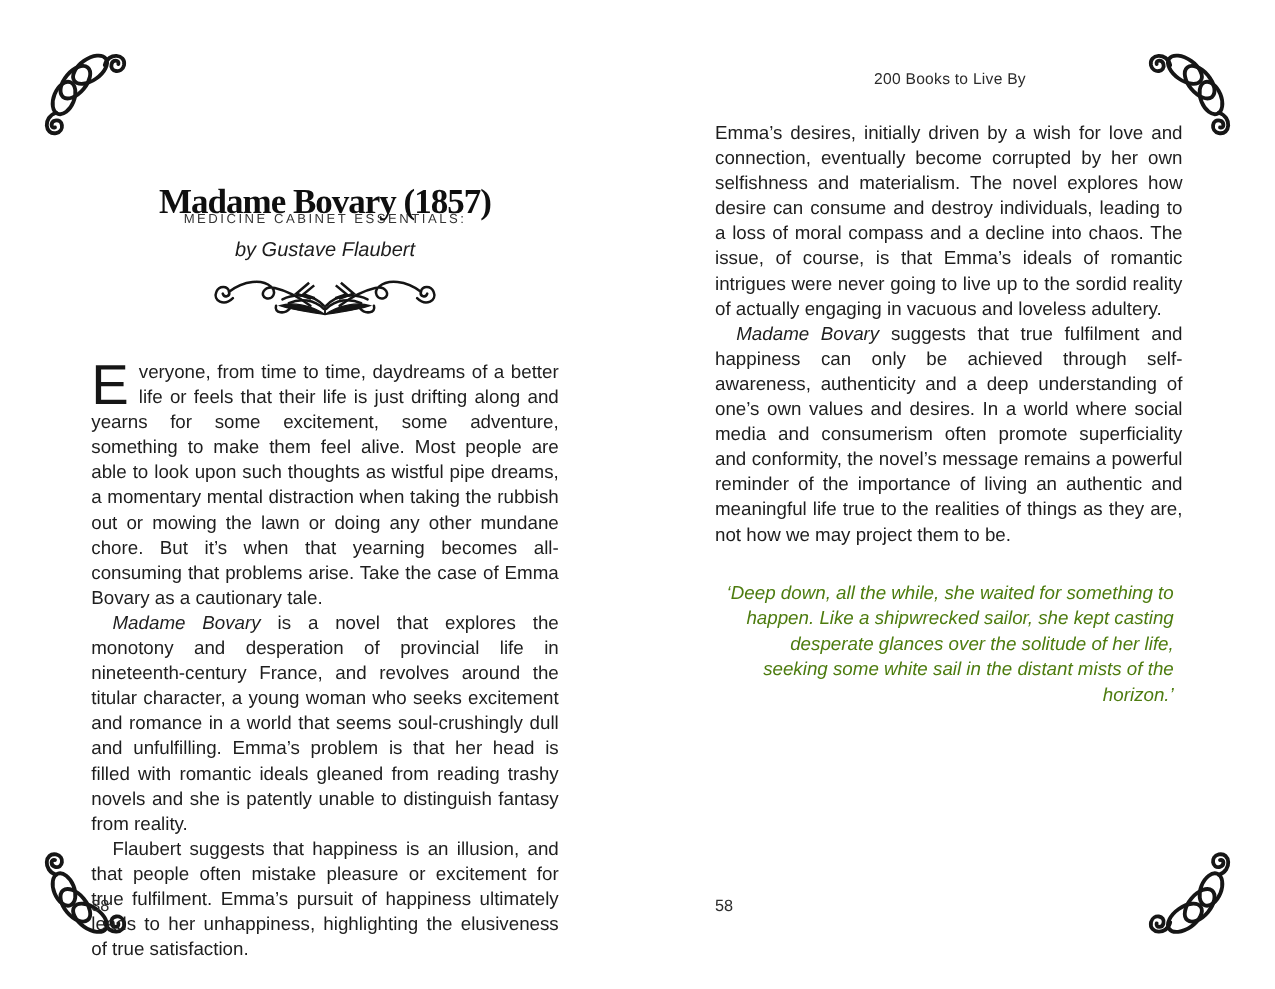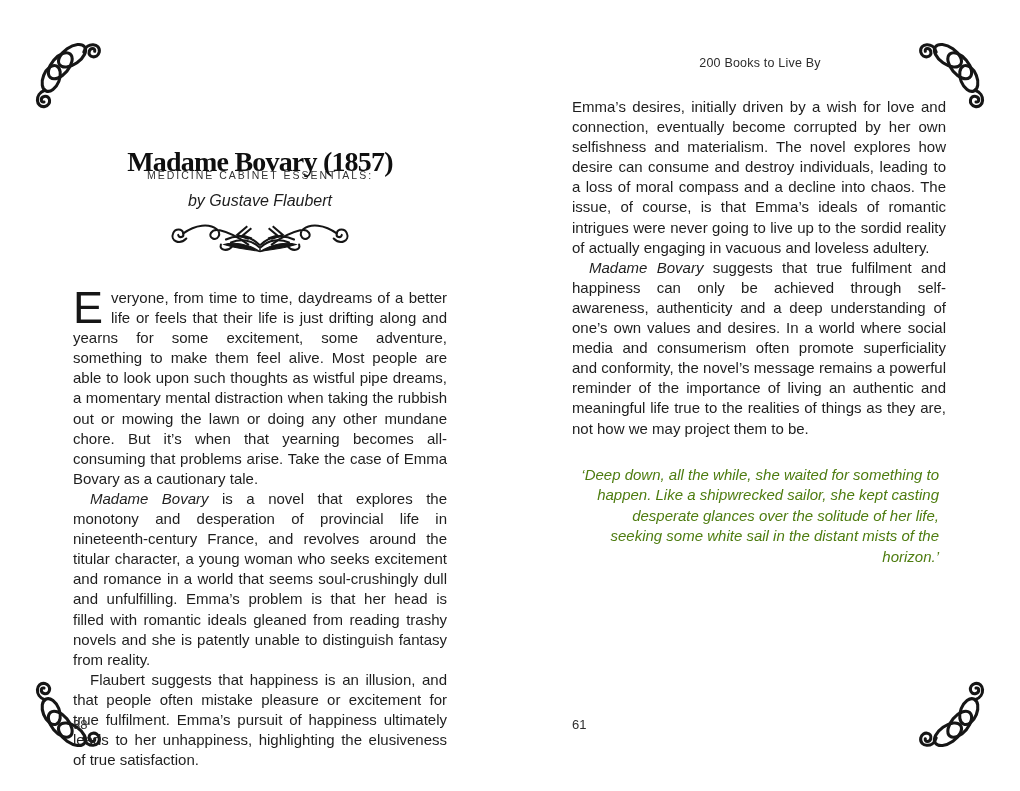--- a/index.html
+++ b/index.html
@@ -113,16 +113,16 @@
     <div class="pagenum">38</div>
   </section>
 
   <section class="page page-right">
     <div class="body">
       <p><span>Emma’s desires, initially driven by a wish for love and connection, eventually become corrupted by her own selfishness and materialism. The novel explores how desire can consume and destroy individuals, leading to a loss of moral compass and a decline into chaos. The issue, of course, is that Emma’s ideals of romantic intrigues were never going to live up to the sordid reality of actually engaging in vacuous and loveless adultery.</span></p>
       <p class="indent"><i>Madame Bovary</i><span> suggests that true fulfilment and happiness can only be achieved through self-awareness, authenticity and a deep understanding of one’s own values and desires. In a world where social media and consumerism often promote superficiality and conformity, the novel’s message remains a powerful reminder of the importance of living an authentic and meaningful life true to the realities of things as they are, not how we may project them to be.</span></p>
       <blockquote class="quote">‘Deep down, all the while, she waited for something to happen. Like a shipwrecked sailor, she kept casting desperate glances over the solitude of her life, seeking some white sail in the distant mists of the horizon.’</blockquote>
     </div>
 
-    <div class="pagenum">61</div>
+    <div class="pagenum">58</div>
   </section>
 
 </div>
 
 </body></html>

